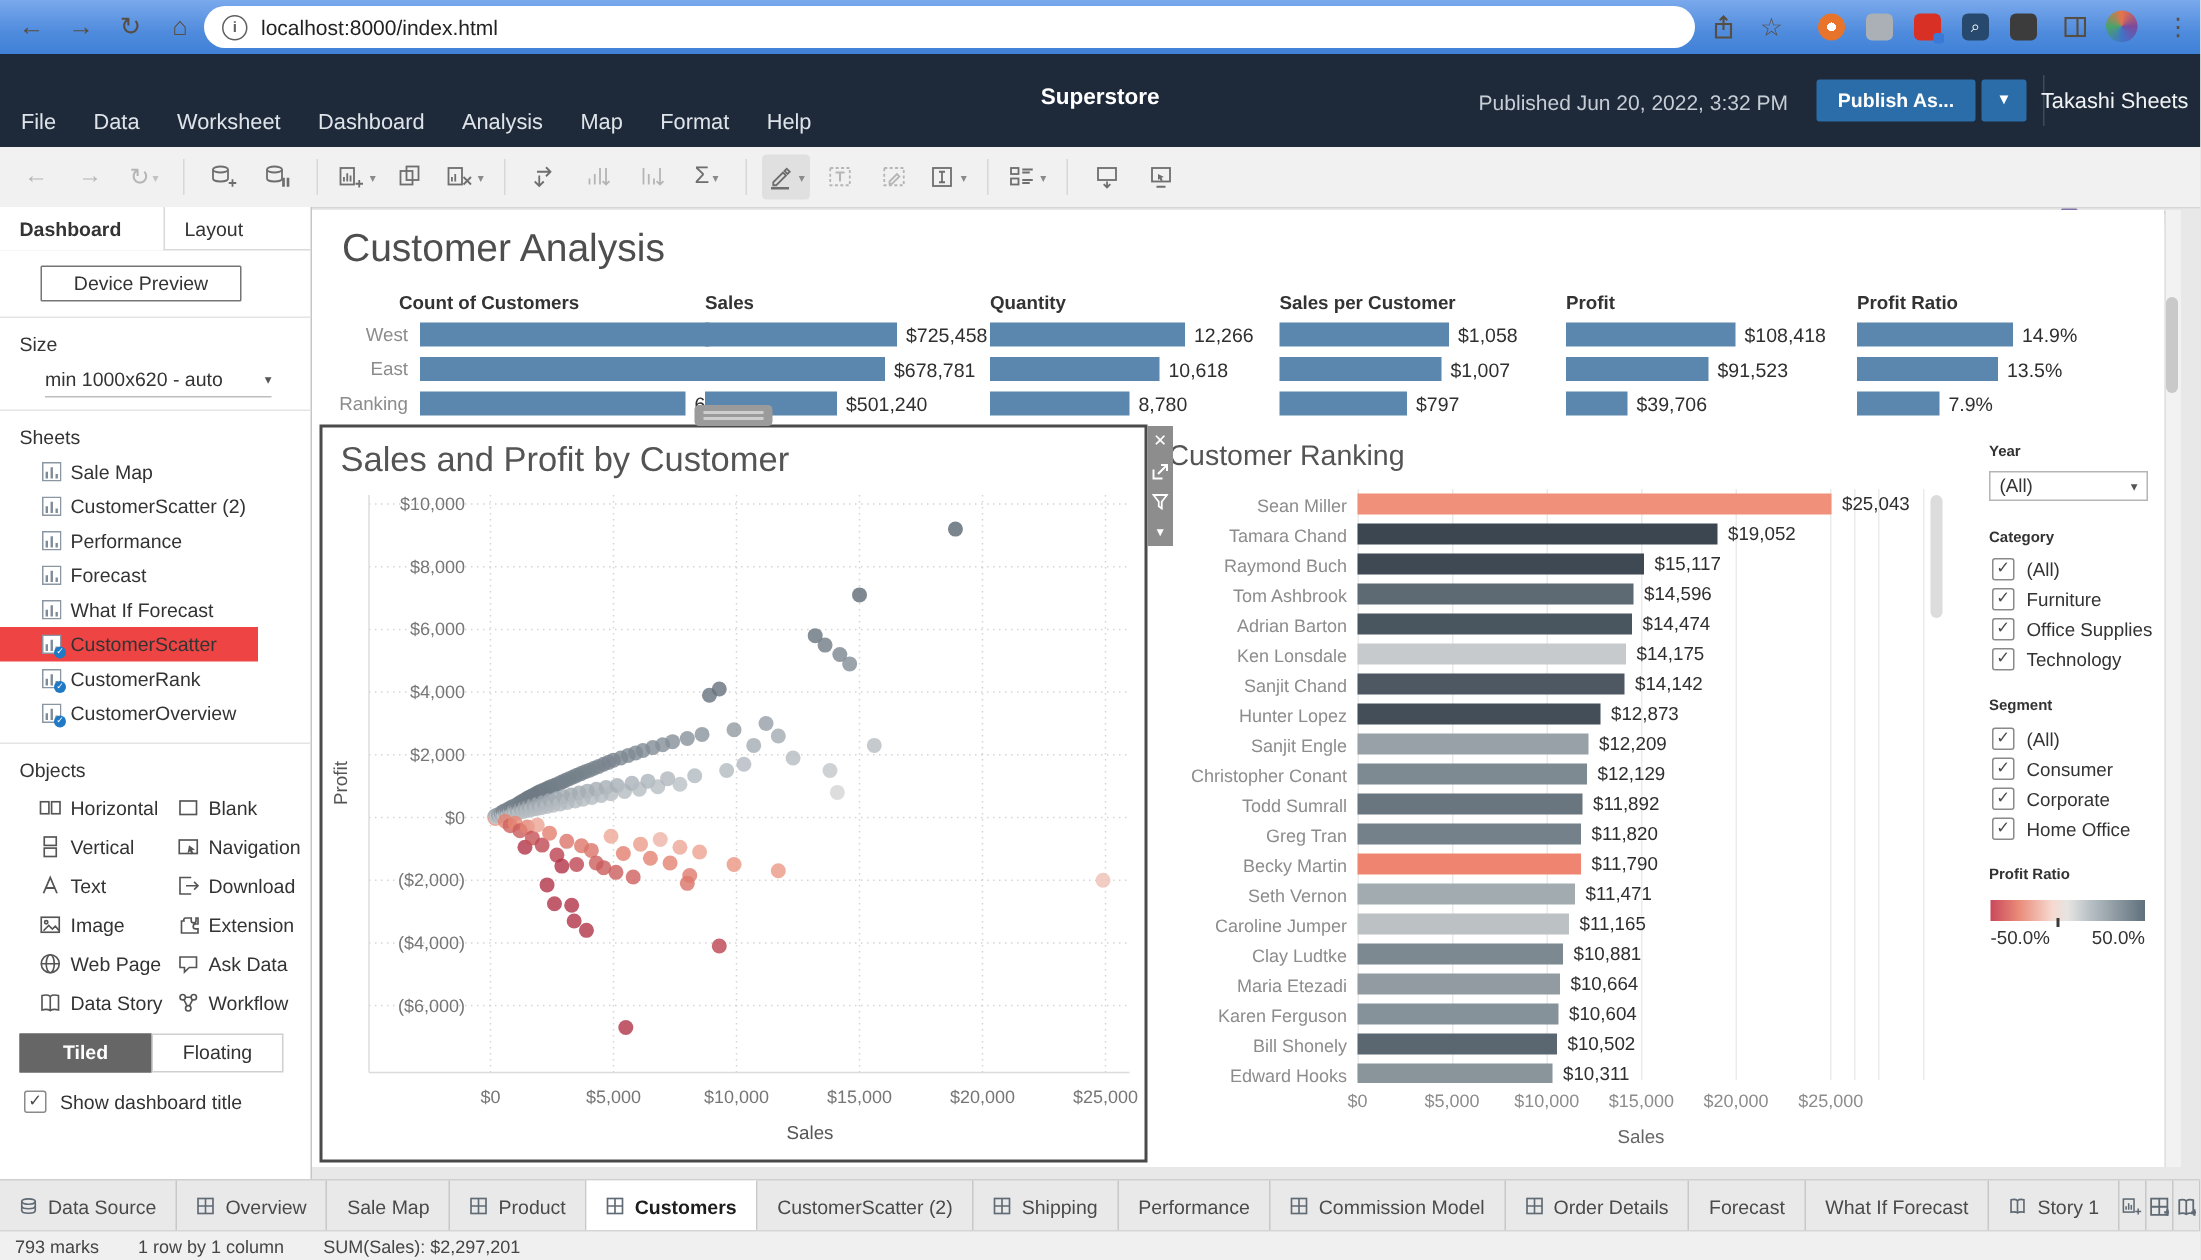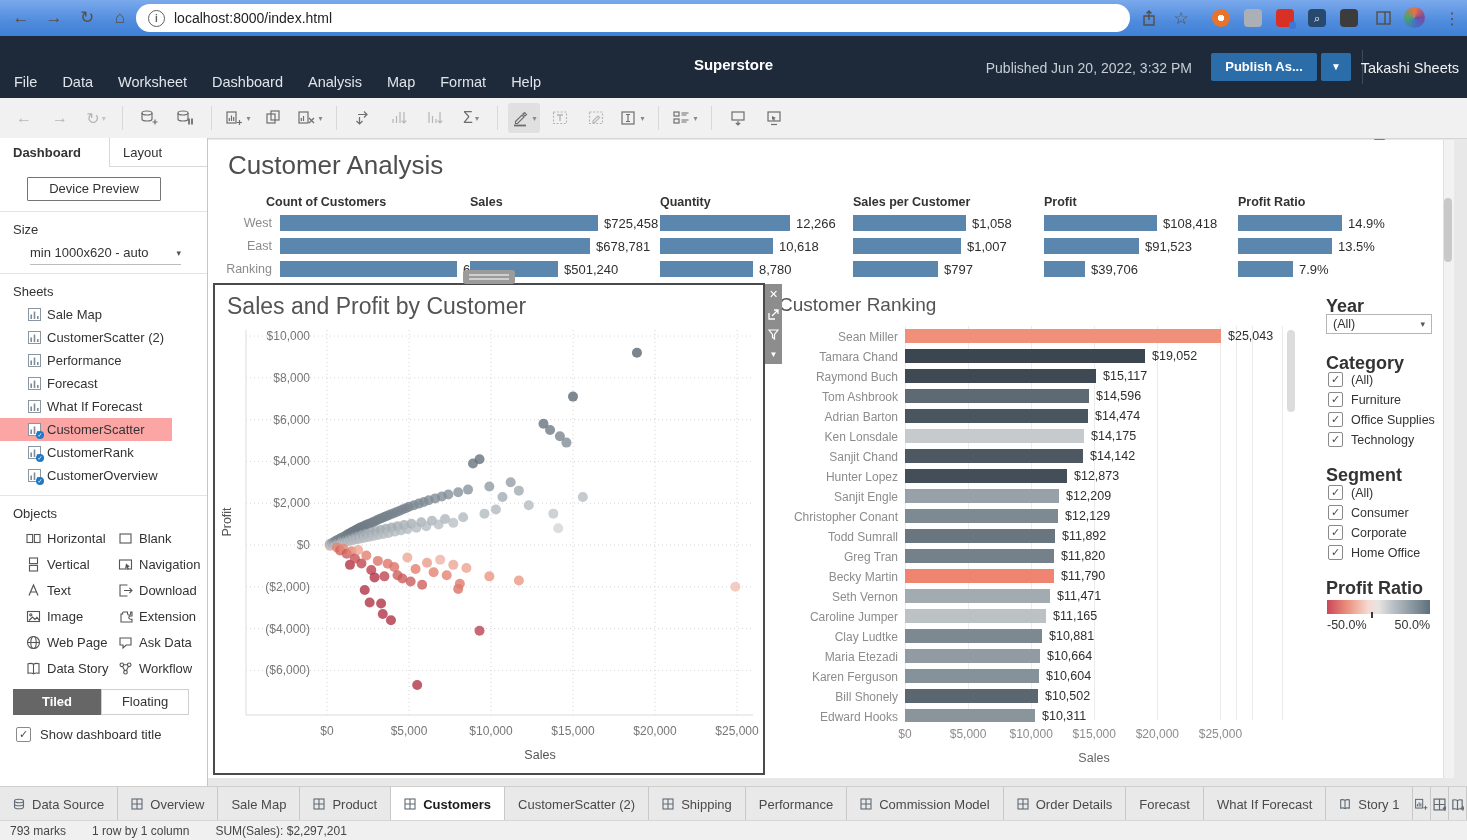--- a/index.html
+++ b/index.html
@@ -51,21 +51,21 @@
   .device-row{height:16px;line-height:16px;padding-left:31px;}
   .device-row.selected{background:#d6d6d6;margin:0 30px 0 25px;padding-left:2px;}
   .dev-preview{margin:10px 0 10px 27px;width:132px;height:22px;border:1px solid #757575;border-radius:1px;
     text-align:center;line-height:22px;}
   .side-div{height:1px;background:#e4e4e4;margin:2px 0 8px 0;}
   .side-label{padding:2px 0 4px 13px;color:#333;}
   .size-row{display:flex;align-items:center;margin:4px 26px 8px 30px;border-bottom:1px solid #bdbdbd;padding-bottom:4px;}
   .size-val{flex:1;}
   .size-caret{font-size:9px;color:#555;}
   .sheet-row{height:23px;display:flex;align-items:center;padding-left:28px;position:relative;}
-  .sheet-row.selected{background:#fca5a5;margin-right:35px;}
+  .sheet-row.selected{background:#ef4444;margin-right:35px;}
   .sheet-ic{position:relative;width:13px;height:13px;margin-right:6px;flex:0 0 13px;}
   .sheet-badge{position:absolute;right:-3px;bottom:-3px;width:8px;height:8px;border-radius:50%;background:#1f79c4;
     color:#fff;font-size:6px;line-height:8px;text-align:center;}
   .obj-grid{display:grid;grid-template-columns:92px 100px;grid-auto-rows:26px;padding-left:26px;}
   .obj-cell{display:flex;align-items:center;gap:6px;}
   .tf-row{display:flex;margin:8px 0 0 13px;}
   .tf-btn{width:86px;height:24px;text-align:center;line-height:24px;border:1px solid #cfcfcf;}
   .tf-btn.active{background:#666;color:#fff;border-color:#666;font-weight:bold;}
   .cb{width:13px;height:13px;border:1px solid #8a8a8a;border-radius:2px;background:#fff;font-size:11px;
     line-height:12px;text-align:center;color:#4a4a4a;flex:0 0 13px;}
@@ -93,21 +93,21 @@
   .rank-title{position:absolute;left:779px;top:294px;font-size:19px;color:#545454;z-index:2;}
   .rank-clip{position:absolute;left:779px;top:322px;width:516px;height:400px;overflow:hidden;z-index:1;}
   .rank-name{position:absolute;width:116px;text-align:right;font-size:12px;color:#8c8c8c;white-space:nowrap;}
   .rank-bar{position:absolute;height:14px;}
   .rank-val{position:absolute;font-size:12.5px;color:#2f2f2f;white-space:nowrap;}
   .rank-grid{position:absolute;width:1px;background:#ebebeb;top:4px;height:394px;}
   .rank-tick{position:absolute;top:727px;font-size:12px;color:#8c8c8c;width:60px;text-align:center;z-index:1;}
   .rank-xlabel{position:absolute;left:1064px;top:751px;width:60px;text-align:center;font-size:12.5px;color:#666;}
   .rank-scroll{position:absolute;left:1287px;top:330px;width:8px;height:82px;background:#dcdcdc;border-radius:4px;z-index:2;}
   
-  .flt-label{position:absolute;font-size:18px;font-weight:bold;color:#333;}
+  .flt-label{position:absolute;font-size:10px;font-weight:bold;color:#333;}
   .flt-select{position:absolute;left:1326px;top:314px;width:106px;height:20px;border:1px solid #b5b5b5;background:#fff;
     font-size:12.5px;color:#333;display:flex;align-items:center;padding:0 6px;box-sizing:border-box;}
   .flt-select .size-caret{margin-left:auto;}
   .flt-row{position:absolute;left:1328px;display:flex;align-items:center;gap:8px;font-size:12.5px;color:#333;font-weight:normal;}
   .legend-bar{position:absolute;left:1327px;top:600px;width:103px;height:14px;
     background:linear-gradient(90deg,#c9485b 0%,#e98a78 18%,#f6d9d0 40%,#e6e4e2 50%,#b9c1c6 64%,#5f707c 100%);}
   .legend-tick{position:absolute;left:1371px;top:612px;width:2px;height:6px;background:#3a3a3a;}
   .legend-labels{position:absolute;left:1327px;top:618px;width:103px;display:flex;justify-content:space-between;
     font-size:12.5px;color:#333;}
   

